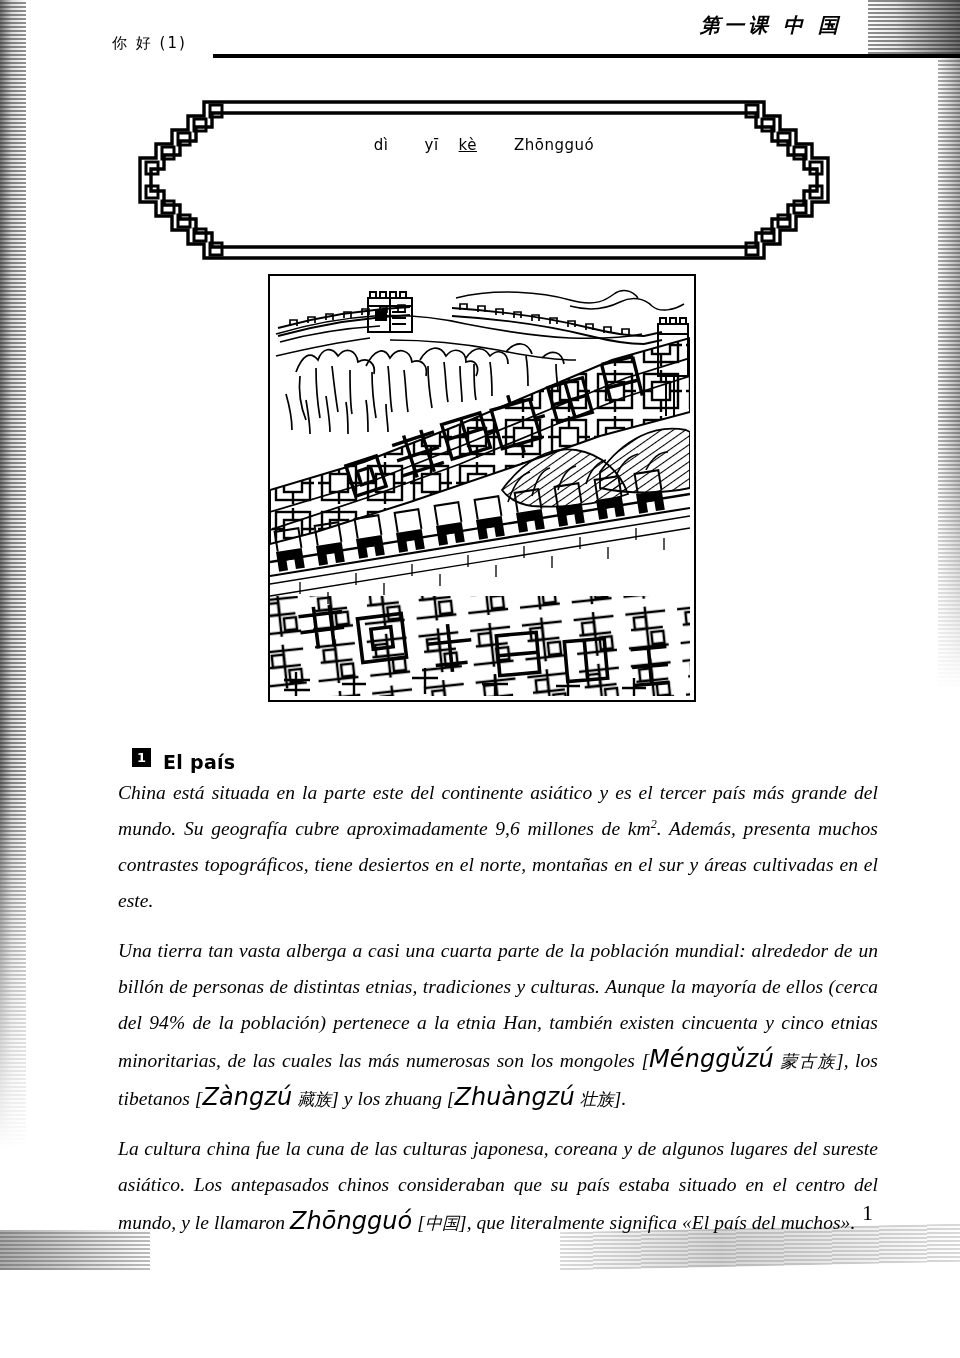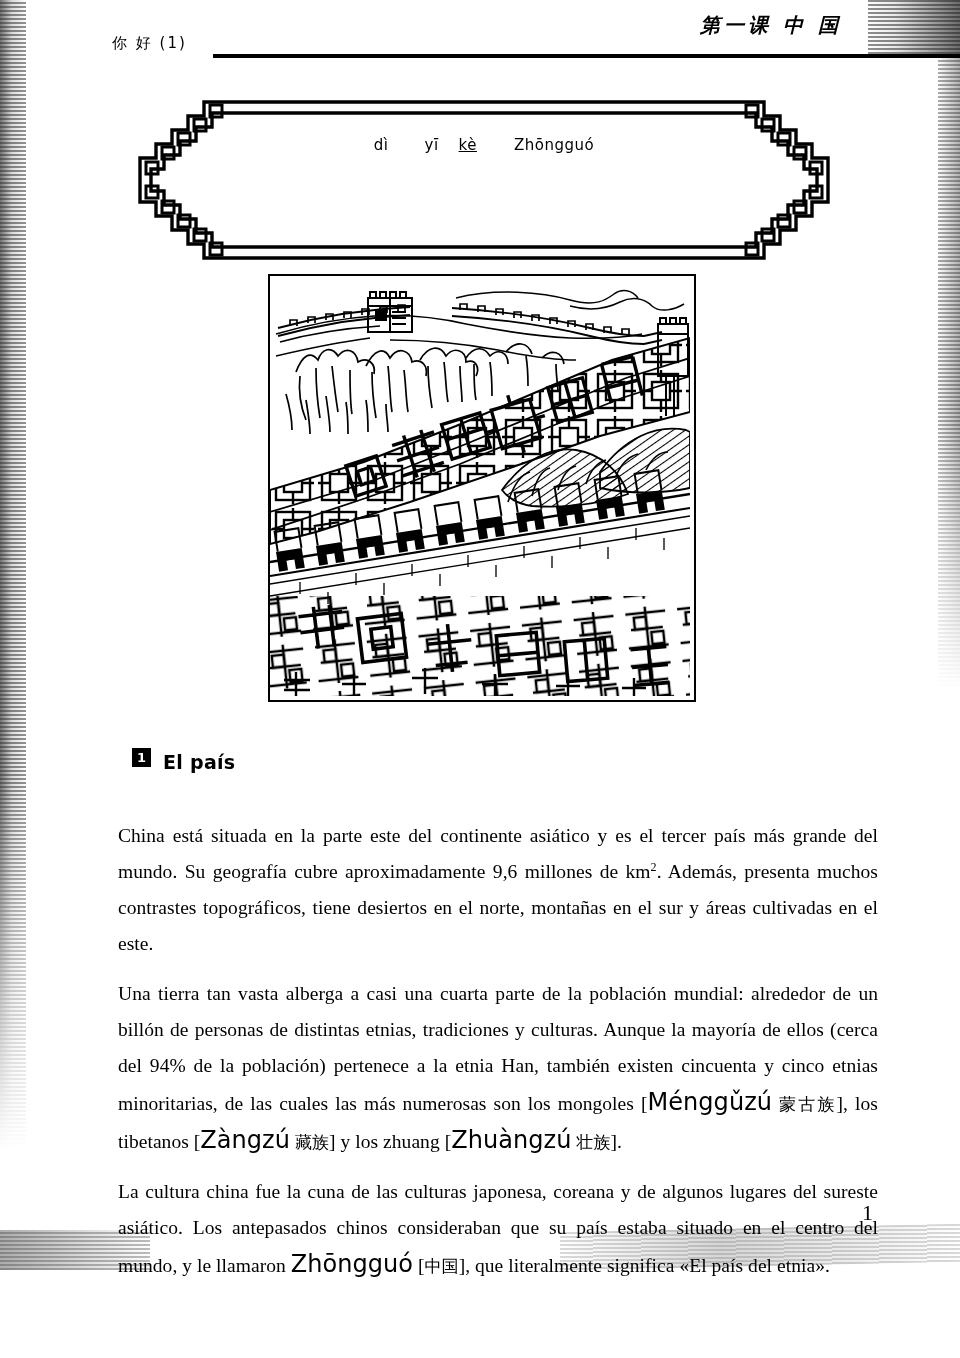--- a/index.html
+++ b/index.html
@@ -170,22 +170,23 @@
     font-family: "DejaVu Sans", sans-serif;
     font-size: 19px;
     font-weight: bold;
     letter-spacing: .3px;
     margin-top: 9px;
   }
 
   
   .body-col {
     position: absolute;
-    left: 118px; top: 818px;
+    left: 118px; top: 775px;
     width: 760px;
+    font-style: italic;
   }
   .para {
     font-family: "Liberation Serif", "DejaVu Serif", serif;
     font-size: 19.5px;
     line-height: 36px;
     text-align: justify;
     margin: 0 0 14px 0;
     letter-spacing: .05px;
   }
   .para:last-child { margin-bottom: 0; }
@@ -531,19 +532,19 @@
     <div class="sec-num">1</div>
     <div class="sec-title">El país</div>
   </div>
 
   <div class="body-col">
 
     <p class="para"><span>China está situada en la parte este del continente asiático y es el tercer país más grande del mundo. Su geografía cubre aproximadamente 9,6 millones de km</span><sup>2</sup><span>. Además, presenta muchos contrastes topográficos, tiene desiertos en el norte, montañas en el sur y áreas cultivadas en el este.</span></p>
 
     <p class="para"><span>Una tierra tan vasta alberga a casi una cuarta parte de la población mundial: alrededor de un billón de personas de distintas etnias, tradiciones y culturas. Aunque la mayoría de ellos (cerca del 94% de la población) pertenece a la etnia Han, también existen cincuenta y cinco etnias minoritarias, de las cuales las más numerosas son los mongoles [</span><span class="pyn">Ménggǔzú</span> <span class="cjk">蒙古族</span><span>], los tibetanos [</span><span class="pyn">Zàngzú</span> <span class="cjk">藏族</span><span>] y los zhuang [</span><span class="pyn">Zhuàngzú</span> <span class="cjk">壮族</span><span>].</span></p>
 
-    <p class="para"><span>La cultura china fue la cuna de las culturas japonesa, coreana y de algunos lugares del sureste asiático. Los antepasados chinos consideraban que su país estaba situado en el centro del mundo, y le llamaron </span><span class="pyn">Zhōngguó</span><span> [</span><span class="cjk">中国</span><span>], que literalmente significa «El país del etnia».</span></p>
+    <p class="para"><span>La cultura china fue la cuna de las culturas japonesa, coreana y de algunos lugares del sureste asiático. Los antepasados chinos consideraban que su país estaba situado en el centro del mundo, y le llamaron </span><span class="pyn">Zhōngguó</span><span> [</span><span class="cjk">中国</span><span>], que literalmente significa «El país del muchos».</span></p>
 
   </div>
 
   <div class="page-number">1</div>
 
 </div>
 
 </body></html>

